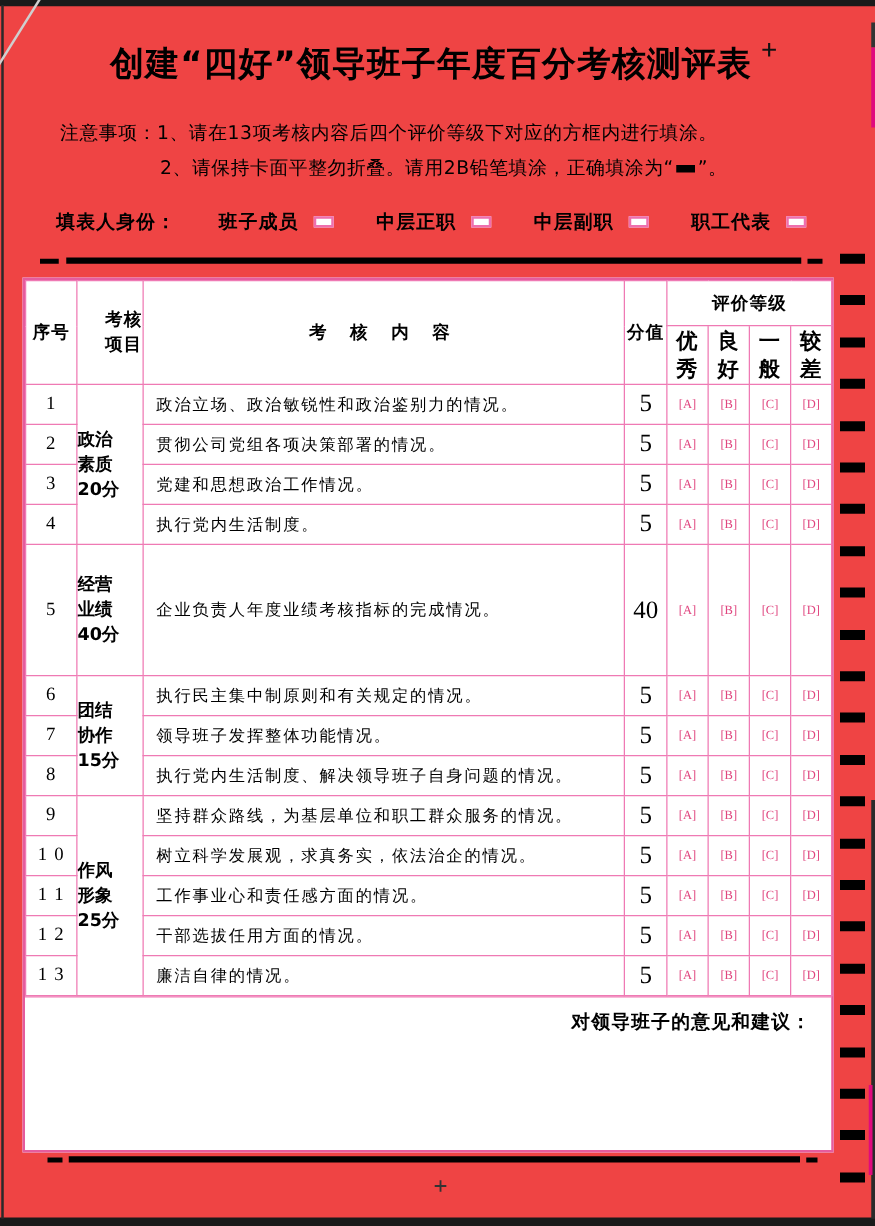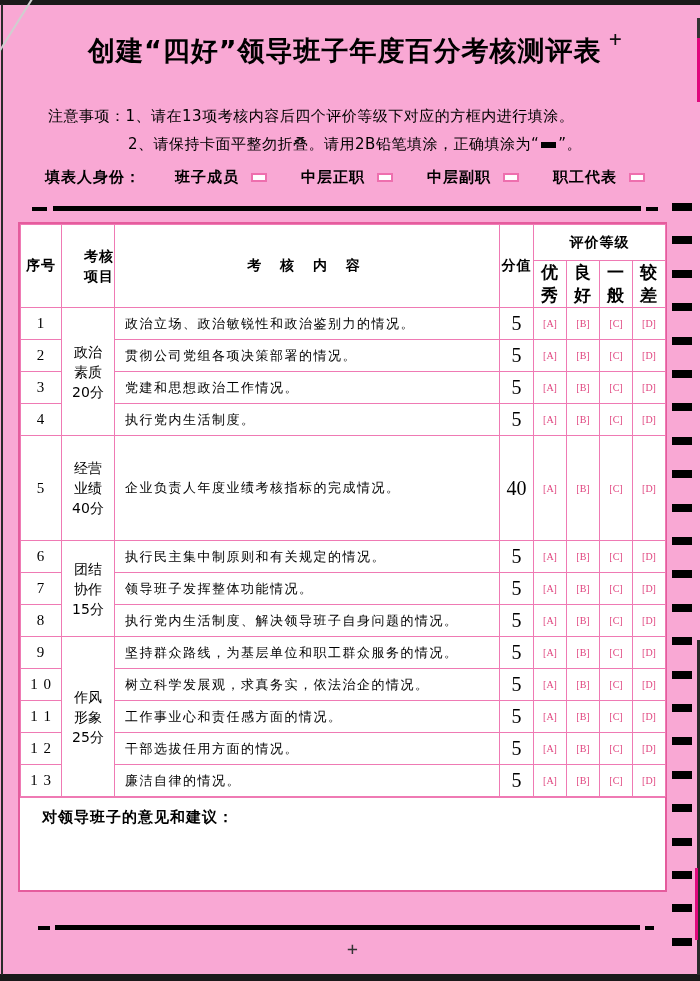--- a/index.html
+++ b/index.html
@@ -1,39 +1,39 @@
 <!DOCTYPE html>
 <html><head>
 <meta charset="utf-8">
 <style>
   * { margin:0; padding:0; box-sizing:border-box; }
   html,body { background:#808080; }
   #page {
-    position:relative; width:700px; height:981px; background:#f9a8d4;
+    position:relative; width:700px; height:981px; background:#ef4444;
     font-family:"DejaVu Sans", sans-serif; color:#000; overflow:hidden;
   }
   
   .edge-top   { position:absolute; left:0; top:0; width:700px; height:5px; background:#1a1a1a; }
   .edge-bottom{ position:absolute; left:0; top:974px; width:700px; height:7px; background:#1a1a1a; }
   .edge-left  { position:absolute; left:1px; top:4px; width:2px; height:971px; background:#2a2a2a; }
   .edge-right-black-top { position:absolute; left:697px; top:18px; width:3px; height:20px; background:#333; }
   .edge-right-pink-top  { position:absolute; left:697px; top:38px; width:3px; height:64px; background:#e0097e; }
   .edge-right-black-bot { position:absolute; left:697px; top:640px; width:3px; height:335px; background:#2a2a2a; }
   .edge-right-pink-bot  { position:absolute; left:695px; top:868px; width:3px; height:72px; background:#e0097e; }
   .scratch { position:absolute; left:34px; top:-6px; width:2px; height:98px; background:#cfcfcf; transform:rotate(32deg); transform-origin:top left; }
 
   
   .title { position:absolute; top:33px; left:50%; transform:translateX(-51%);
            font-size:27px; font-weight:bold; letter-spacing:1px; white-space:nowrap; }
   .reg-plus-top { position:absolute; left:609px; top:27px; font-size:21px; color:#111;
                   font-family:"DejaVu Sans Mono", monospace; }
   .reg-plus-bottom { position:absolute; left:347px; top:938px; font-size:18px; color:#333;
                      font-family:"DejaVu Sans Mono", monospace; }
 
-  .notes { position:absolute; left:48px; top:102px; font-size:15px; line-height:28px; letter-spacing:0.5px; }
+  .notes { position:absolute; left:48px; top:92px; font-size:15px; line-height:28px; letter-spacing:0.5px; }
   .notes .l2 { margin-left:80px; }
   .fill-demo { display:inline-block; width:15px; height:6px; background:#000; vertical-align:middle; margin:0 2px; }
 
   .identity { position:absolute; left:45px; top:168px; font-size:15px; font-weight:bold;
               display:flex; align-items:center; letter-spacing:1px;justify-content:flex-end; }
   .identity .opt { display:flex; align-items:center; margin-left:34px; }
   .identity .opt:first-of-type { margin-left:42px; }
   .cbox { display:inline-block; width:16px; height:9px; border:2px solid #ee6fae;
           margin-left:12px; background:#fff; }
 
@@ -50,29 +50,29 @@
   .boxwrap { position:absolute; left:18px; top:222px; width:649px; border:2px solid #e55c9d; background:#fff; }
   table.main { width:100%; border-collapse:collapse; table-layout:fixed; }
   table.main th, table.main td { border:1px solid #ef7ab4; overflow:hidden; }
   th { font-size:14px; font-weight:bold; text-align:center; vertical-align:middle; letter-spacing:1px; }
   th.h-content { letter-spacing:7px; }
   th.h-cat, td.c-cat { white-space:pre-line; line-height:20px;text-align:right; }
   th.h-grade-sub { font-size:17px; }
   .hr1 { height:36px; } .hr2 { height:37px; }
   td.c-no { font-family:"Liberation Serif", serif; font-size:15px; text-align:center;
             vertical-align:middle; letter-spacing:1px; }
-  td.c-cat { font-size:14px; font-weight:normal; text-align:center; vertical-align:middle; }
+  td.c-cat { font-size:14px; font-weight:bold; text-align:left; vertical-align:middle; }
   td.c-content { font-size:13px; padding-left:10px; vertical-align:middle; letter-spacing:1.5px; }
   td.c-score { font-family:"Liberation Serif", serif; font-size:20px; text-align:center; vertical-align:middle; }
   td.c-mark { font-family:"Liberation Serif", serif; font-size:10px; color:#e0457f;
               text-align:center; vertical-align:middle; letter-spacing:0; }
   tr.body-row { height:32px; }
   tr.tall-row { height:105px; }
-  .comments { border-top:1px solid #ef7ab4; height:93px; padding:10px 0 0 22px;
-              font-size:15px; font-weight:bold; letter-spacing:1px; }
+  .comments { border-top:1px solid #ef7ab4; height:123px; padding:10px 16px 0 22px;
+              font-size:15px; font-weight:bold; letter-spacing:1px;text-align:right; }
 </style>
 </head>
 <body>
 
 <div id="page">
 
   <div class="edge-top"></div>
   <div class="edge-bottom"></div>
   <div class="edge-left"></div>
   <div class="edge-right-black-top"></div>

